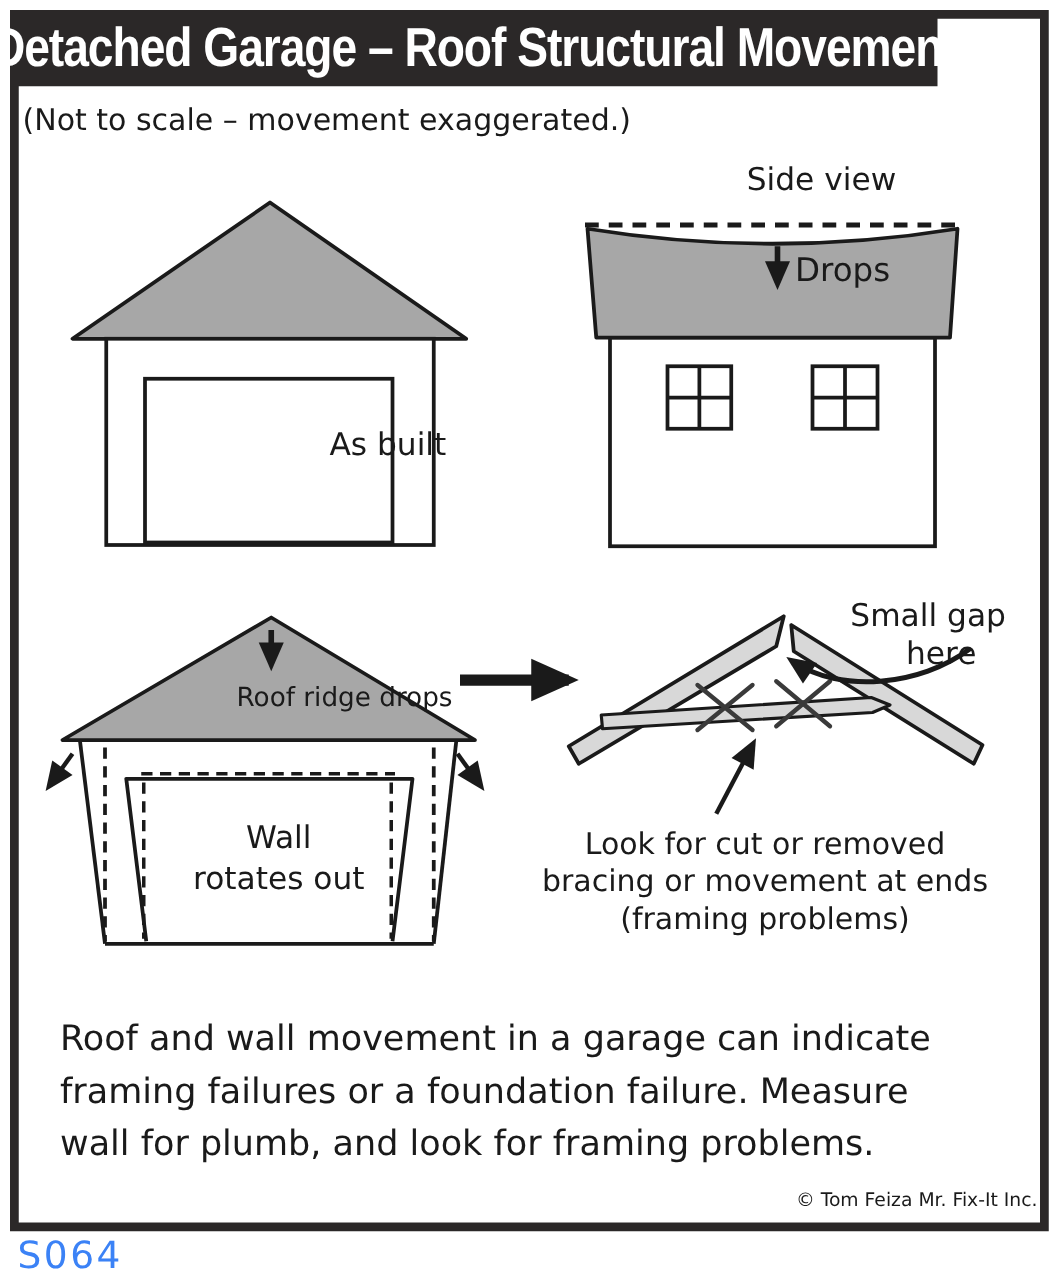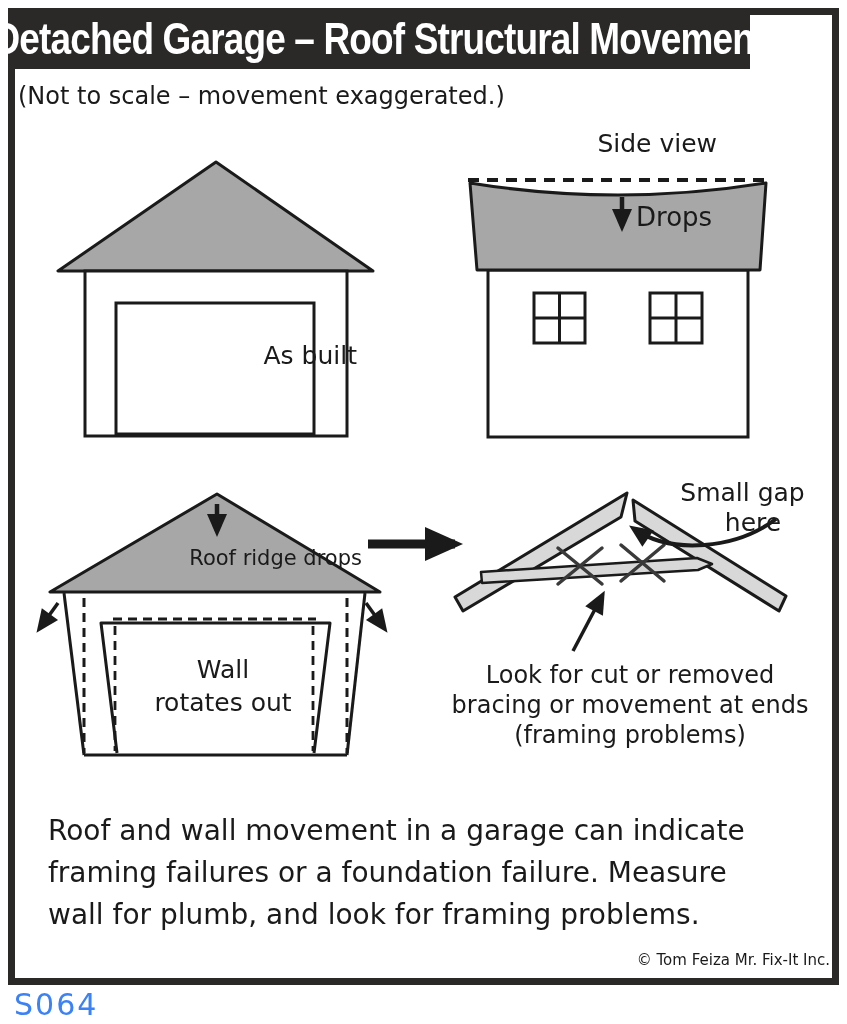--- a/index.html
+++ b/index.html
@@ -14,21 +14,21 @@
   
   .hand{color:#1a1a1a;line-height:1.15;}
   .note{left:18px;top:83px;font-size:24px;white-space:nowrap;}
   .lbl-sideview{left:527px;top:130px;width:190px;text-align:right;font-size:25px;}
   .lbl-asbuilt{left:117px;top:342px;width:200px;text-align:right;font-size:25px;margin-left:40px;}
   .lbl-drops{left:636px;top:203px;font-size:26px;}
   .lbl-ridge{left:82px;top:546px;width:280px;text-align:right;font-size:21px;}
   .lbl-wall{left:103px;top:653px;width:240px;text-align:center;font-size:25px;line-height:33px;}
   .lbl-gap1{left:655px;top:479px;width:175px;text-align:center;font-size:25px;}
   .lbl-gap2{left:683px;top:509px;width:140px;text-align:center;font-size:25px;}
-  .lbl-caption{left:440px;top:660px;width:380px;text-align:center;font-size:24px;line-height:30px;}
+  .lbl-caption{left:422px;top:660px;width:380px;text-align:center;font-size:24px;line-height:30px;}
   .paragraph{left:48px;top:810px;width:780px;font-size:28px;line-height:42px;}
   .copyright{left:500px;top:952px;width:330px;text-align:right;font-size:15px;}
   .figid{left:14px;top:988px;font-size:30px;color:#3b82f6;letter-spacing:2px;}
   svg.art{left:0;top:0;width:847px;height:1024px;pointer-events:none;}
 </style>
 </head>
 <body>
 
 <div class="page">
 

